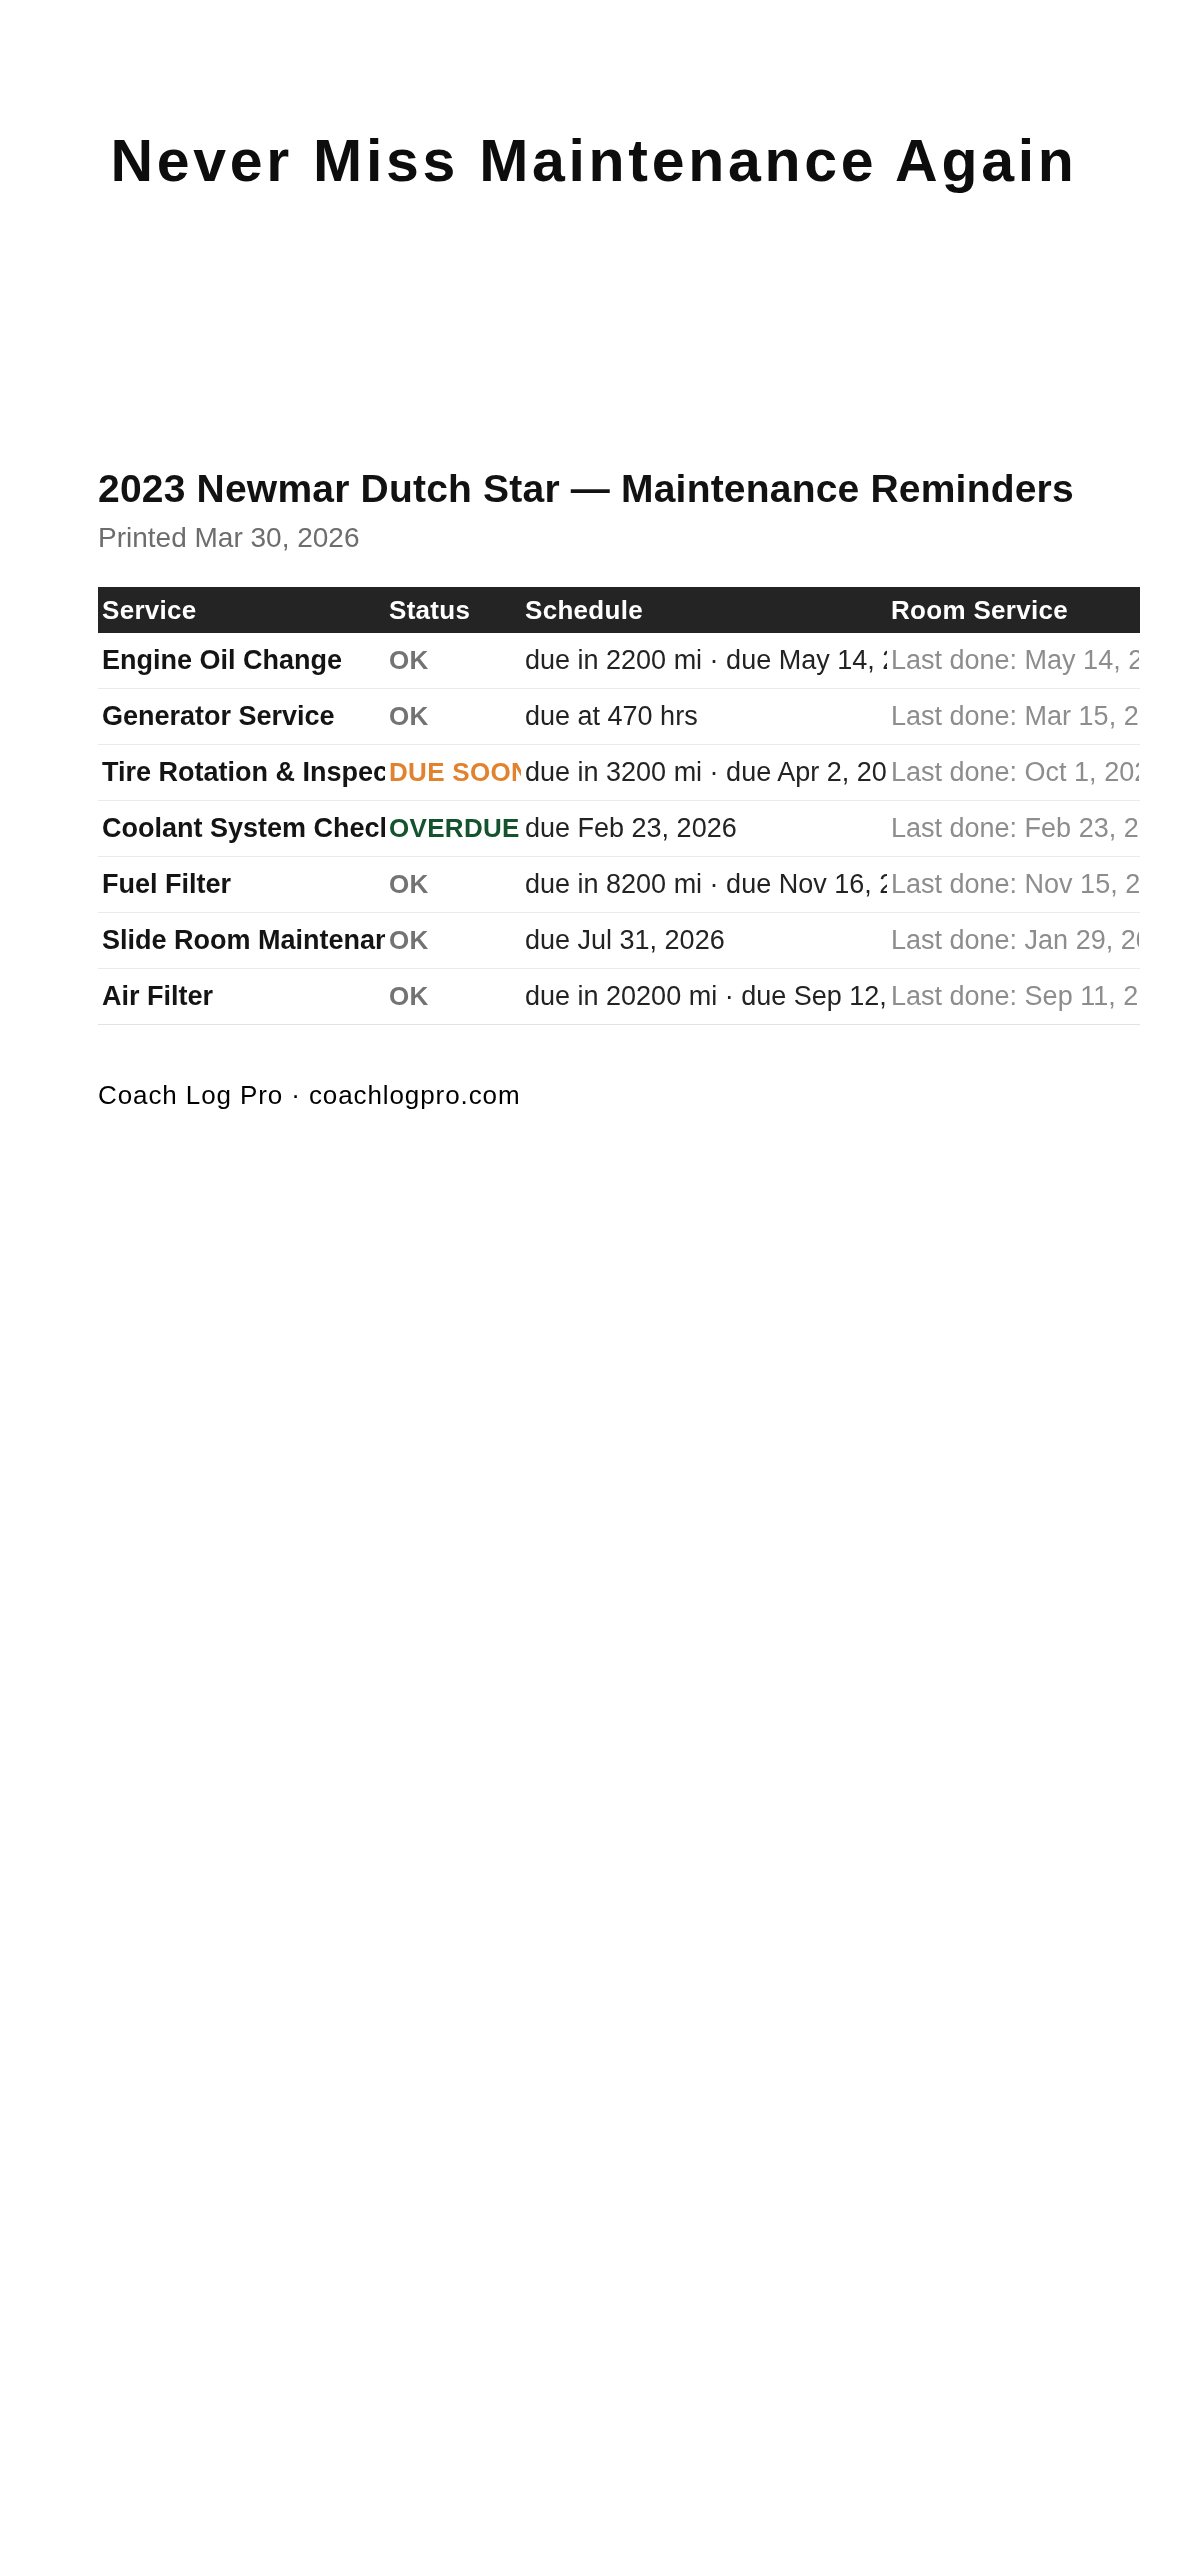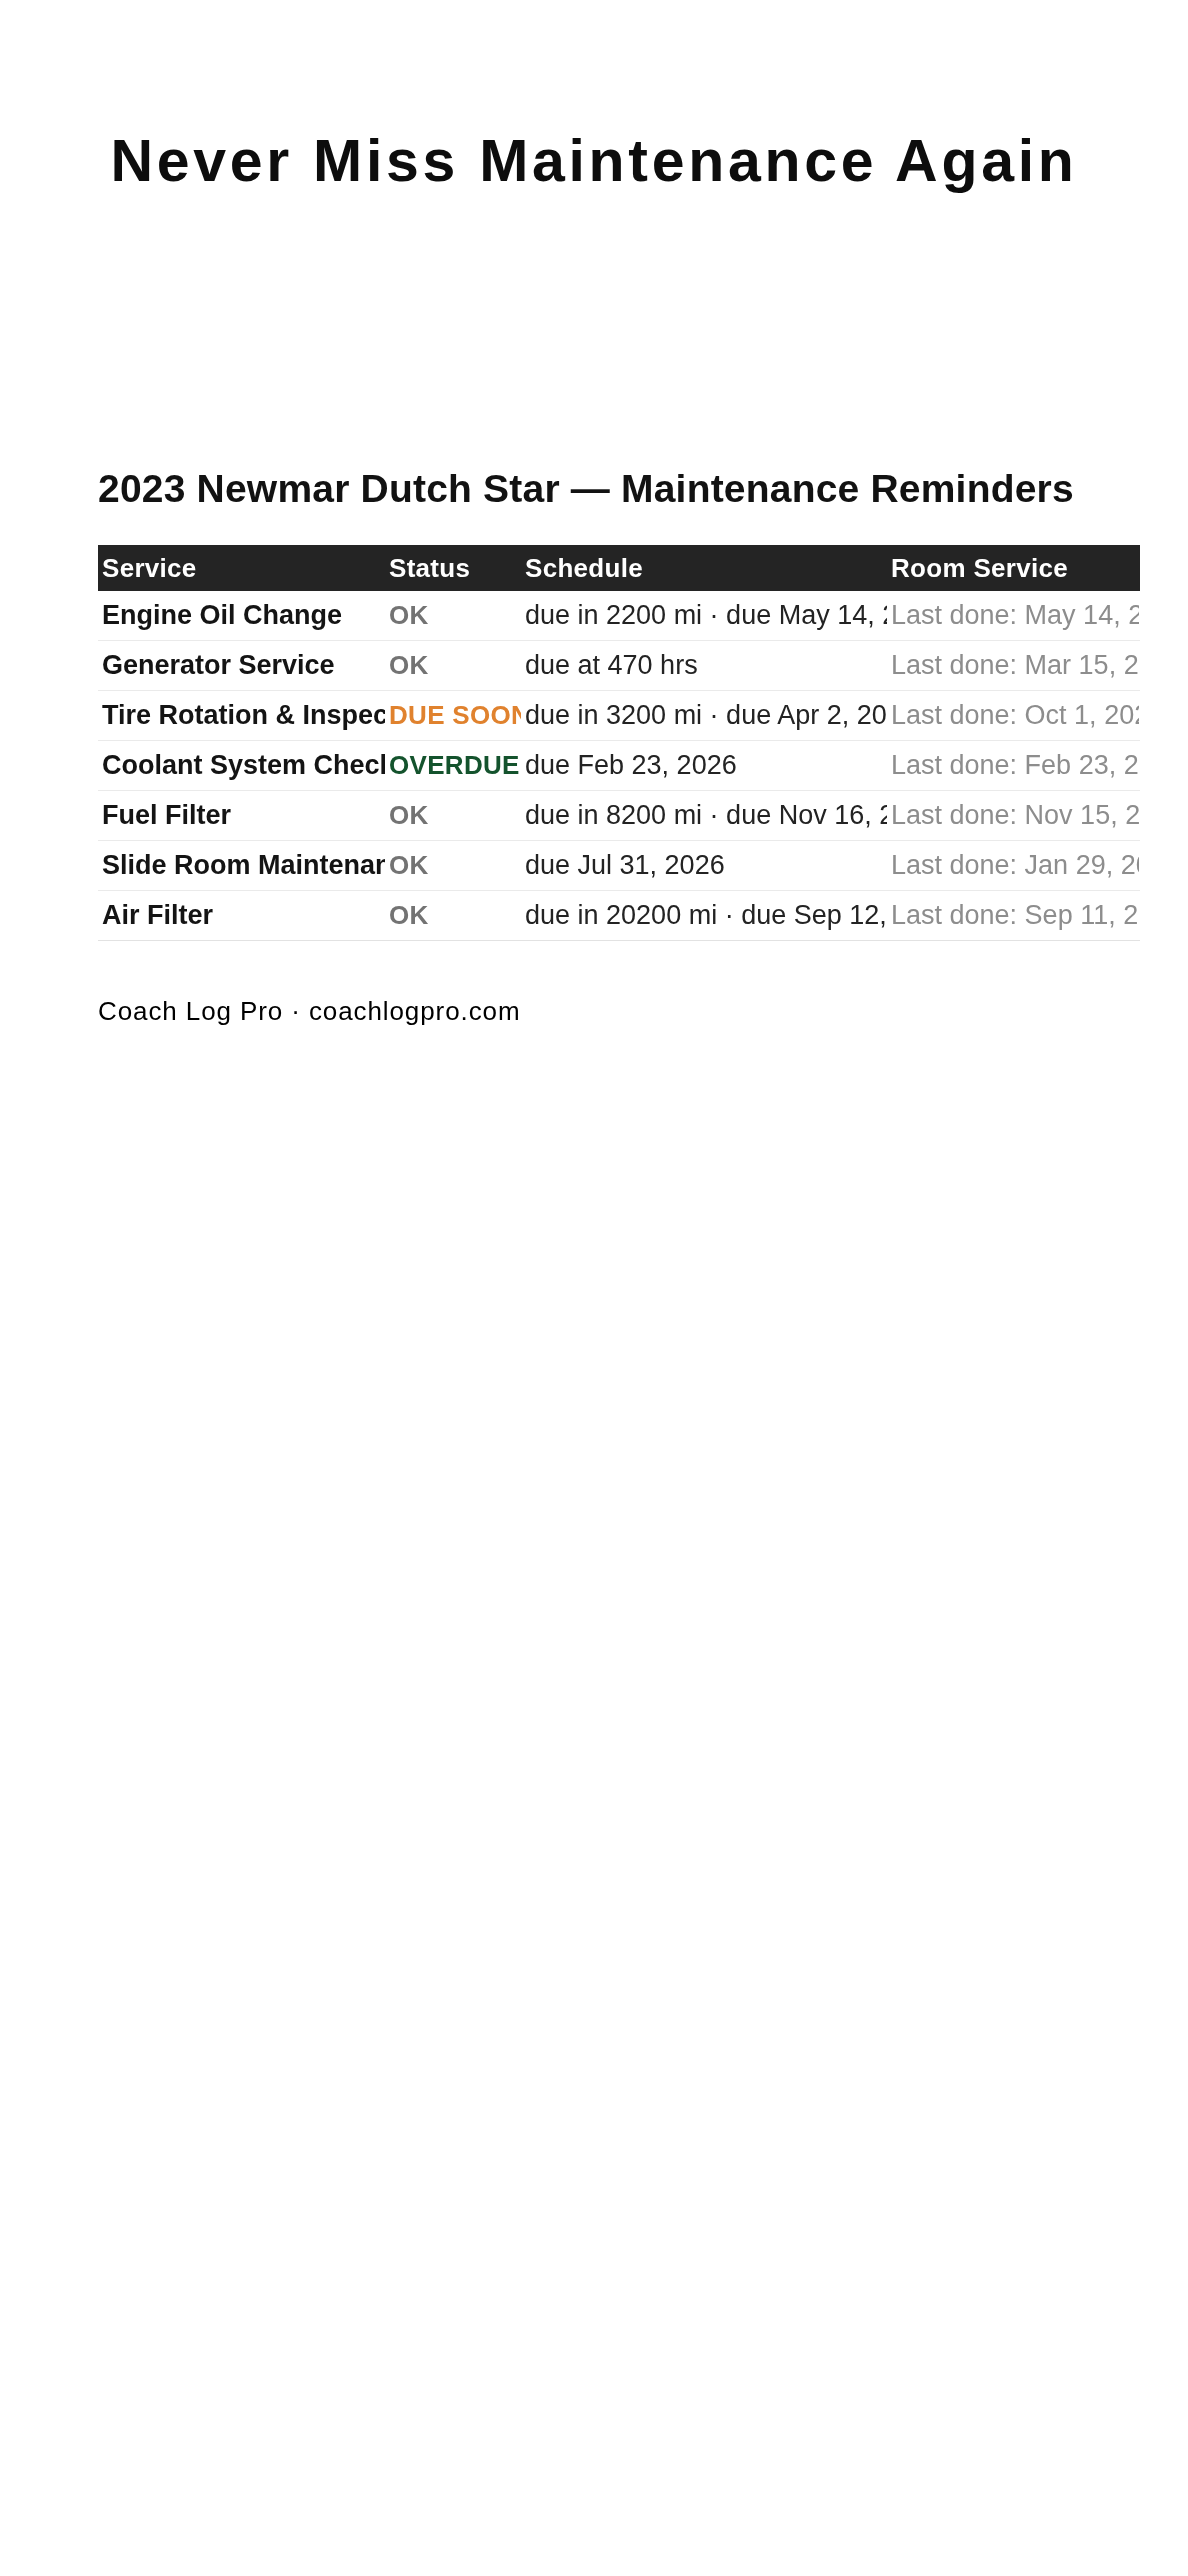--- a/index.html
+++ b/index.html
@@ -65,21 +65,21 @@
   .t-head {
     background: #242424;
     height: 46px;
     color: #ffffff;
     font-weight: bold;
     font-size: 26px;
   }
   .t-head .cell { letter-spacing: 0.3px; }
   .cell { padding-left: 4px; white-space: nowrap; overflow: hidden; }
   .t-body .t-row {
-    height: 50px;
+    height: 56px;
     border-bottom: 1.8px solid #eaeaea;
     background: #ffffff;
   }
   .t-body .t-row:last-child { border-bottom: 1.8px solid #e2e2e2; }
   .service-cell { font-weight: bold; font-size: 27px; color: #141414; }
   .status-cell { font-weight: bold; font-size: 26px; letter-spacing: 0.3px; }
   .schedule-cell { font-size: 27px; color: #232323; }
   .last-cell { font-size: 27px; color: #8d8d8d; }
   .st-ok { color: #737373; }
   .st-due-soon { color: #e0822e; }
@@ -94,20 +94,21 @@
   }
 </style>
 </head>
 <body>
 
 <h1 class="hero-title">Never Miss Maintenance Again</h1>
 
 <div class="content">
 
   <h2 class="doc-title">2023 Newmar Dutch Star — Maintenance Reminders</h2>
+  <div class="printed-line">Printed Mar 30, 2026</div>
 
 
   <div class="reminders-table">
     <div class="t-row t-head">
       <div class="cell">Service</div>
       <div class="cell">Status</div>
       <div class="cell">Schedule</div>
       <div class="cell">Room Service</div>
     </div>
     <div class="t-body">

